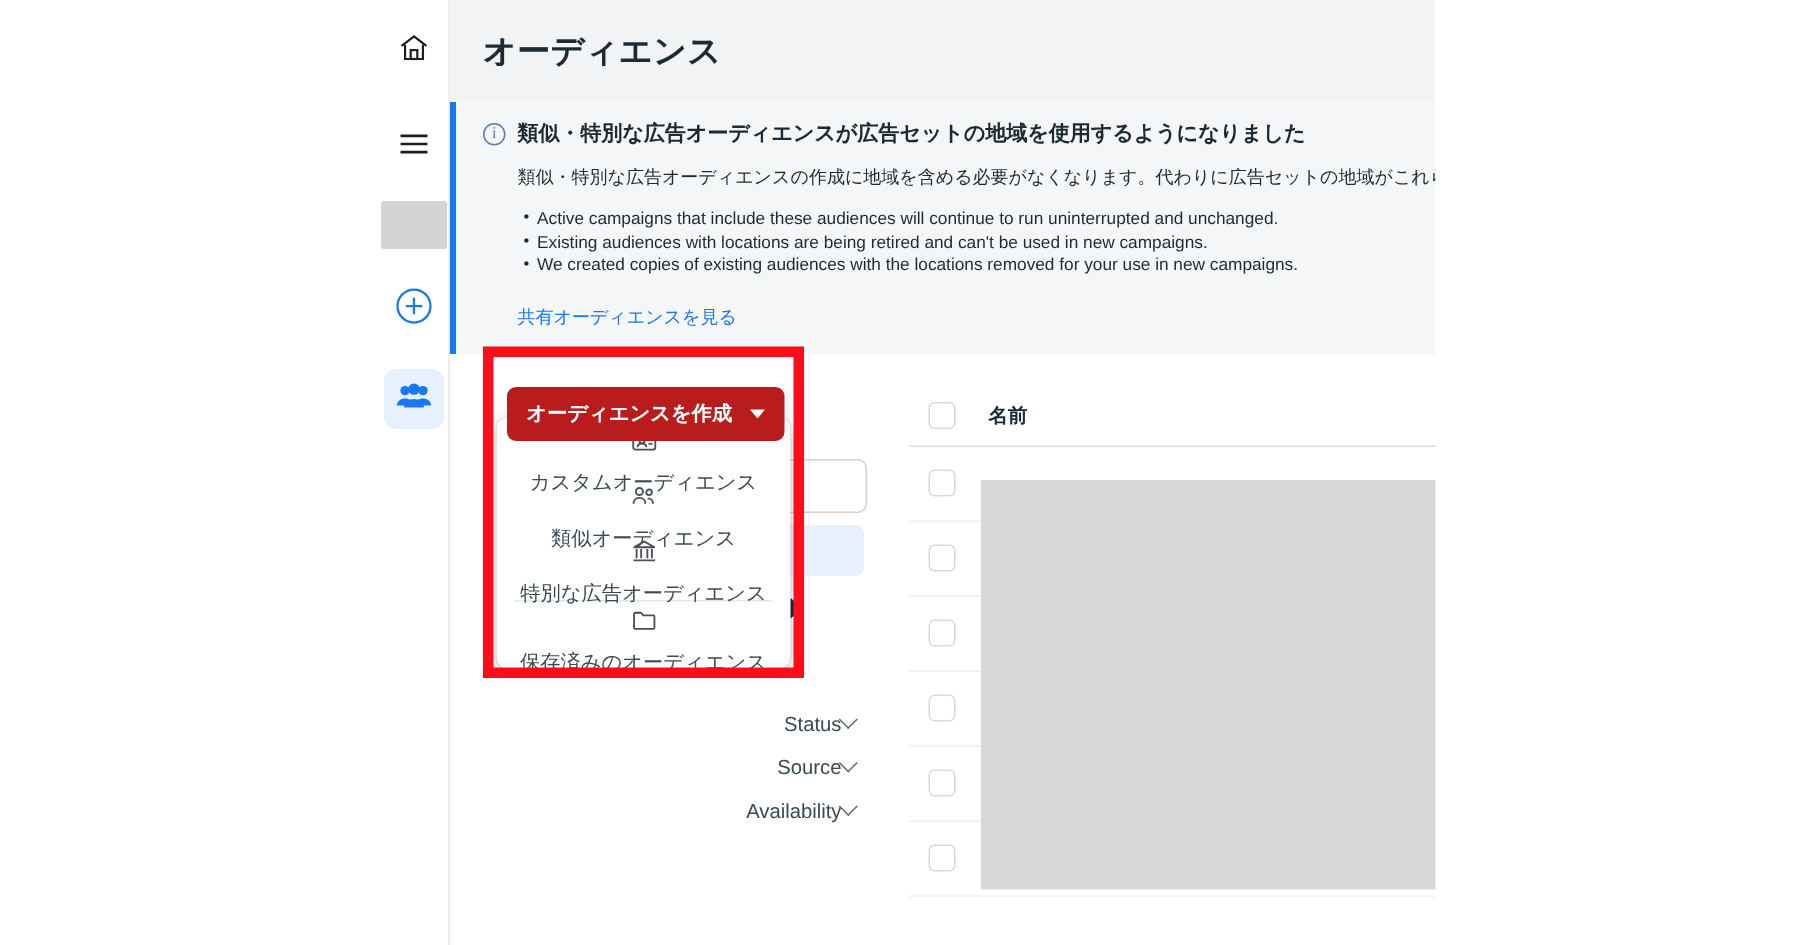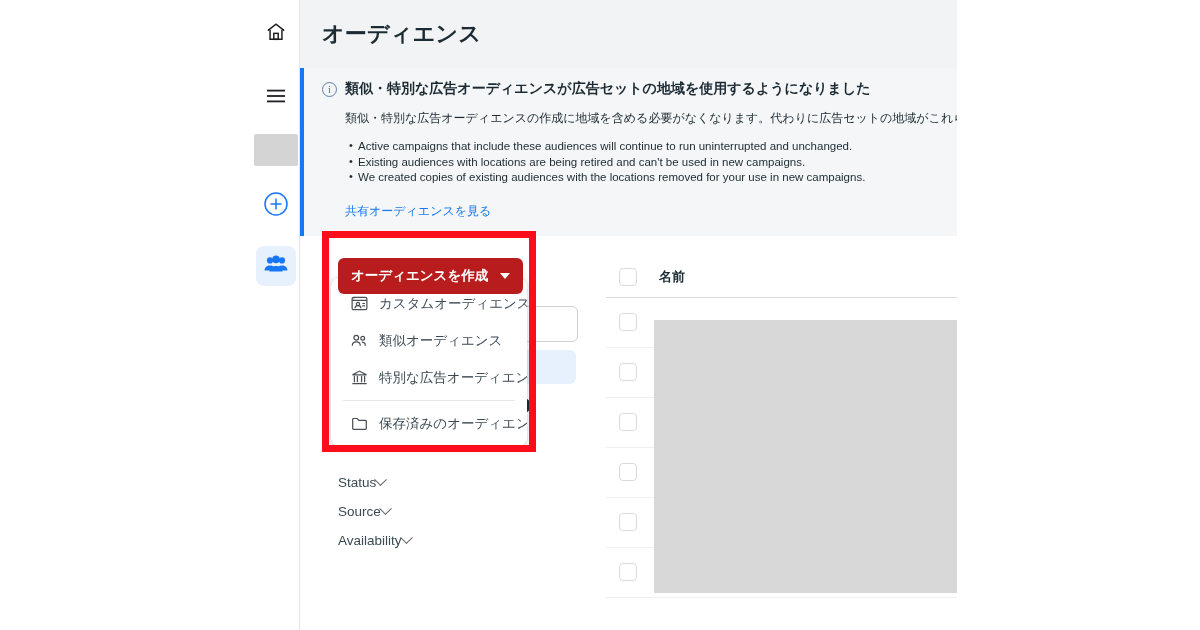--- a/index.html
+++ b/index.html
@@ -117,21 +117,21 @@
     width: 15px; height: 15px; border-radius: 50%; background: #1c2b33;
     color: #fff; font-size: 10px; line-height: 15px; text-align: center;
     font-family: "Liberation Serif", serif; font-weight: bold;
   }
   .filter-label {
     position: absolute; left: 38px; top: 200px;
     font-size: 13px; color: #1c2b33; font-weight: bold;
   }
   .filter-list { position: absolute; left: 38px; top: 232px; width: 232px; }
   .filter-item {
-    display: flex; align-items: center; justify-content: flex-start;
+    display: flex; align-items: center; justify-content: flex-end;
     height: 29px; font-size: 13.5px; color: #3b4a54; cursor: pointer;
   }
   .chev {
     width: 9px; height: 9px; border-right: 1.6px solid #65676b;
     border-bottom: 1.6px solid #65676b; transform: rotate(45deg) translate(-2px,-2px);
   }
 
   
   .tbl { position: absolute; left: 16px; top: 22px; width: 100%; }
   .tbl-head {
@@ -166,22 +166,22 @@
 
   
   .menu {
     position: absolute; left: 331px; top: 278px; width: 196px;
     background: #fff; border-radius: 8px; z-index: 35;
     box-shadow: 0 2px 10px rgba(0,0,0,.18), 0 0 1px rgba(0,0,0,.2);
     padding: 7px 0 2px 0; overflow: hidden; height: 168px;
   }
   .menu-item {
     display: flex; align-items: center; gap: 11px;
-    height: 37px; padding: 0 20px; font-size: 13.5px; color: #3b4a54;
-    cursor: pointer; white-space: nowrap;
+    height: 37px; padding: 0 0; font-size: 13.5px; color: #3b4a54;
+    cursor: pointer; white-space: nowrap; flex-direction: column;
   }
   .menu-sep { height: 1px; background: #e4e6eb; margin: 4px 12px; }
   .m-ico { width: 17px; height: 17px; flex: none; color: #4b4f56; }
   .m-ico svg { display: block; }
 
   .btn-over { z-index: 45; }
 </style>
 </head>
 <body>
 

